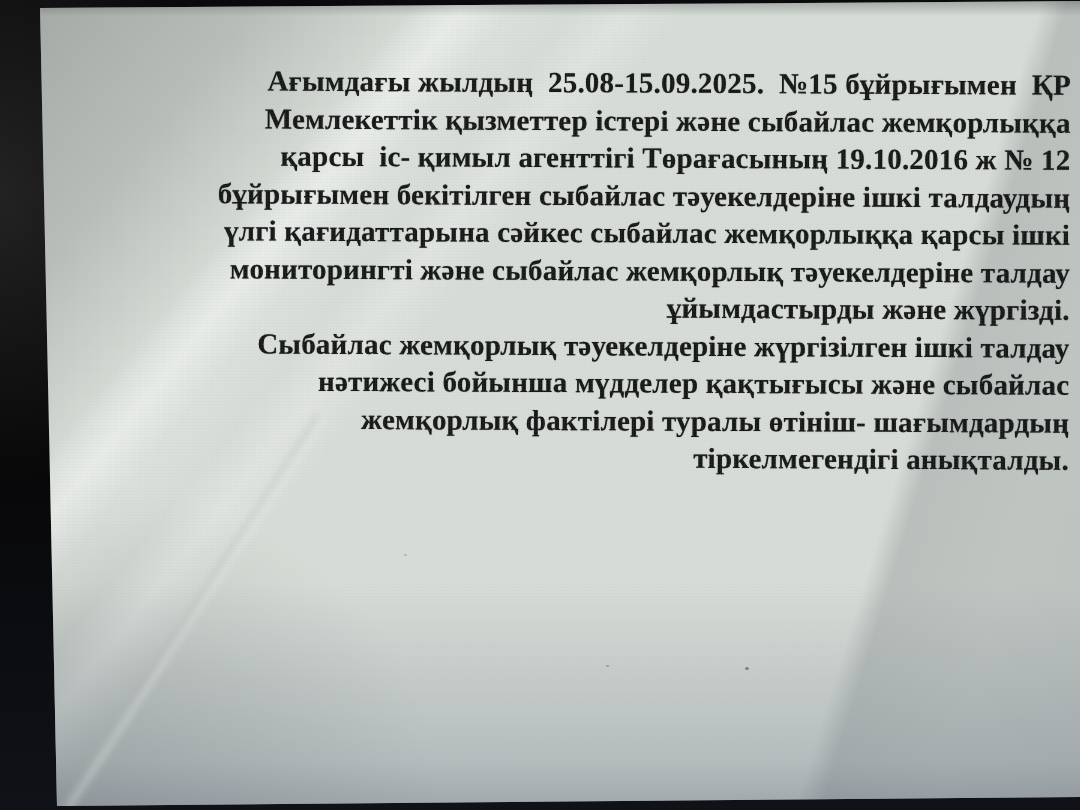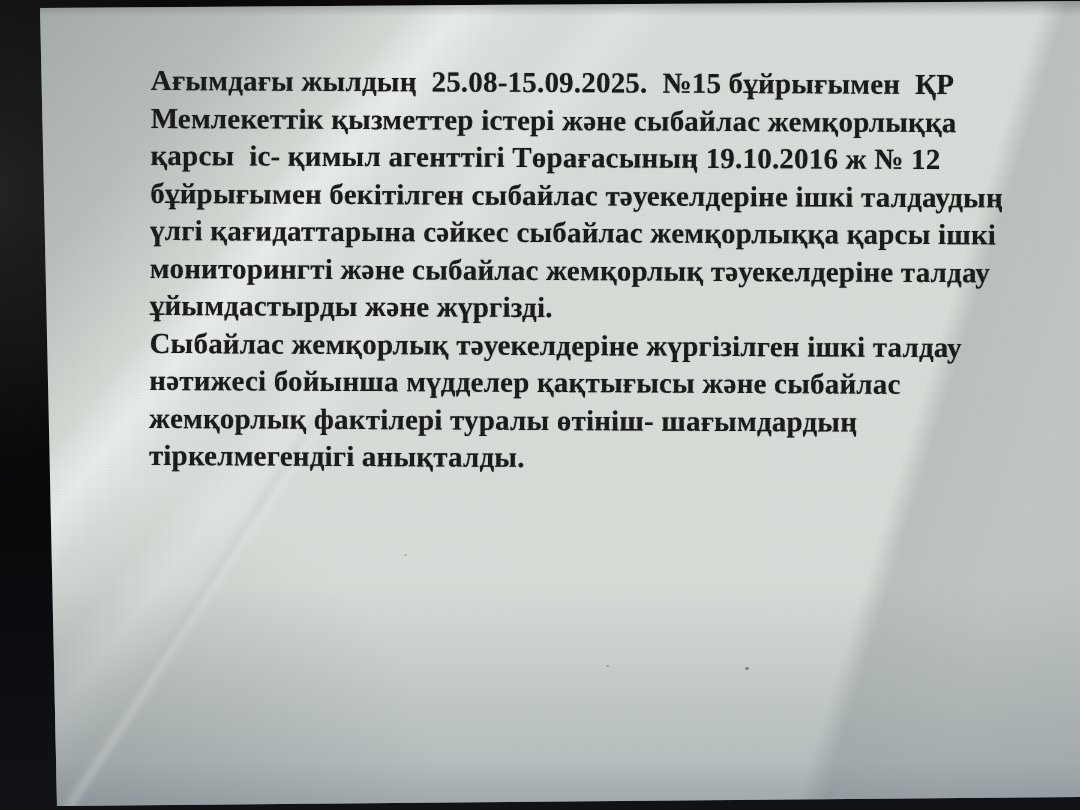--- a/index.html
+++ b/index.html
@@ -32,20 +32,21 @@
       linear-gradient(107deg, rgba(0,0,0,0) 78.5%, rgba(118,124,125,0.30) 80.5%, rgba(118,124,125,0.24) 89%, rgba(132,138,143,0.32) 100%),
       
       linear-gradient(129deg, rgba(96,98,96,0.45) 0%, rgba(96,98,96,0.26) 15%, rgba(96,98,96,0) 25%),
       
       linear-gradient(129deg, rgba(255,255,255,0) 24%, rgba(255,255,255,0.45) 27%, rgba(255,255,255,0.12) 30%, rgba(255,255,255,0) 33.5%),
       
       linear-gradient(129deg, rgba(255,255,255,0) 33.5%, rgba(255,255,255,0.22) 36.5%, rgba(255,255,255,0) 40%),
       
       radial-gradient(640px 500px at 2% 98%, rgba(106,110,110,0.35), rgba(106,110,110,0) 65%),
       #d8dcd7;
+    text-align: right;
   }
   
   .fold {
     position: absolute;
     left: 320px;
     top: 412px;
     width: 490px;
     height: 10px;
     transform-origin: 0 50%;
     transform: rotate(123deg);

